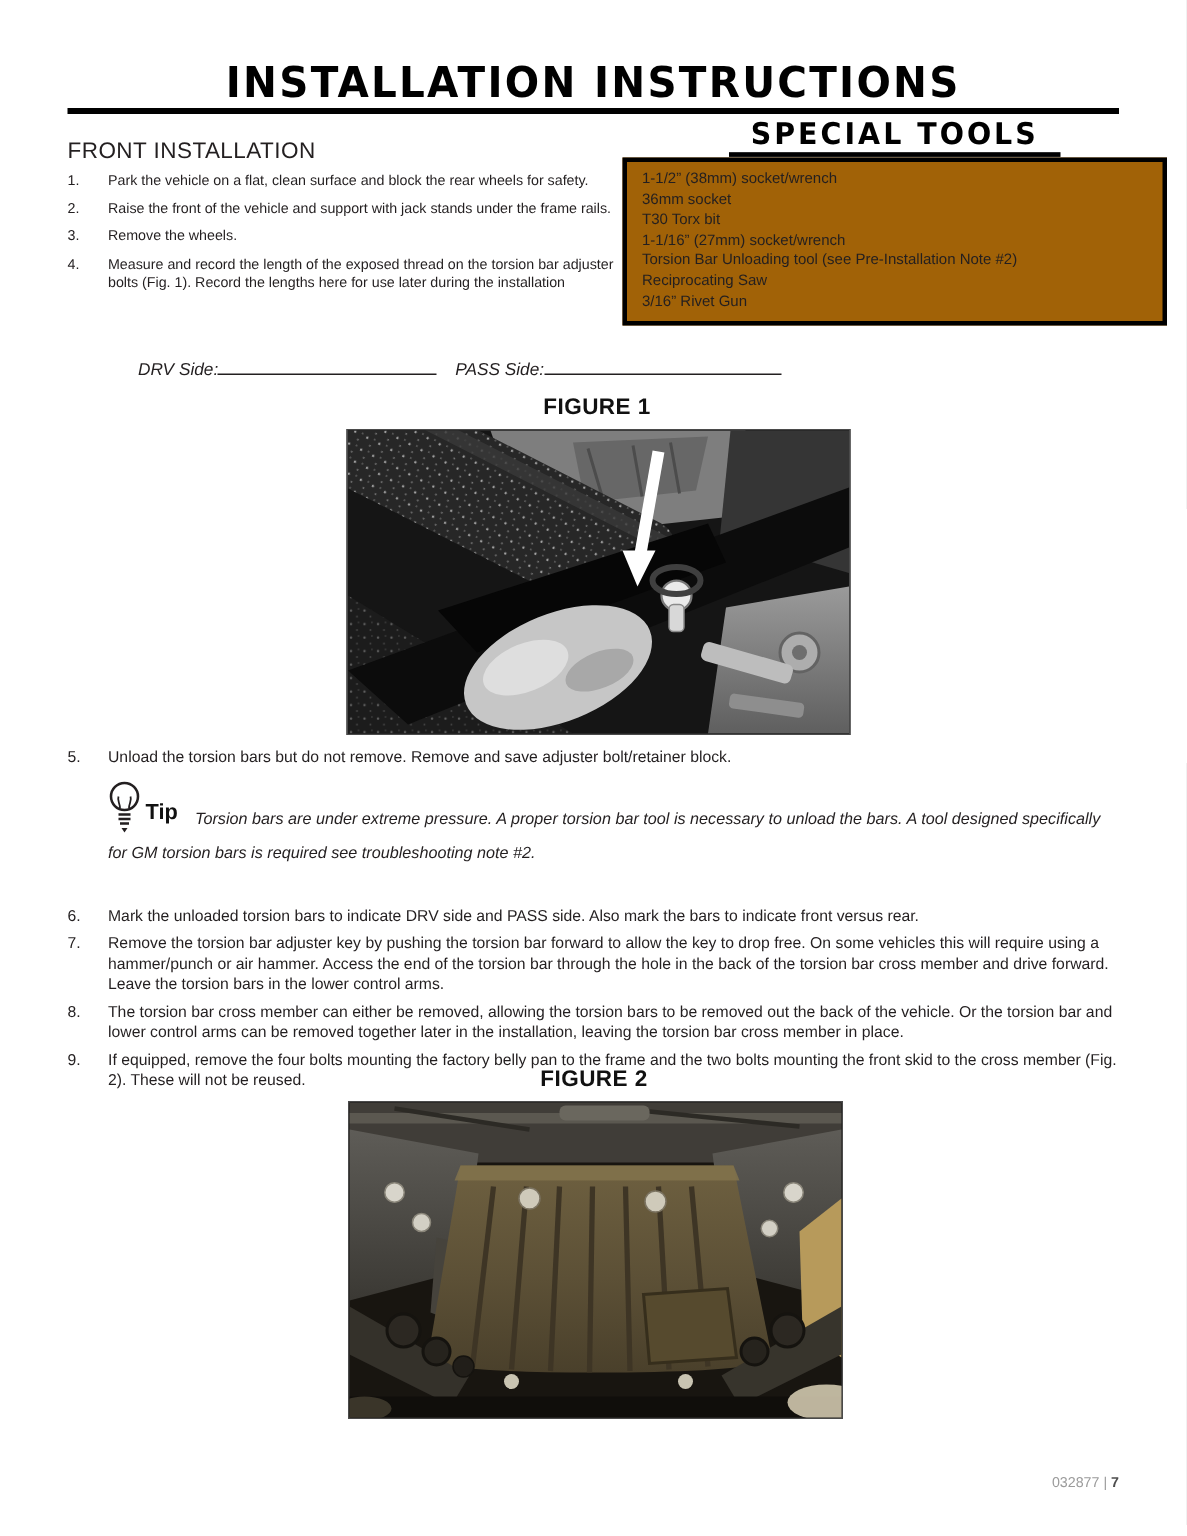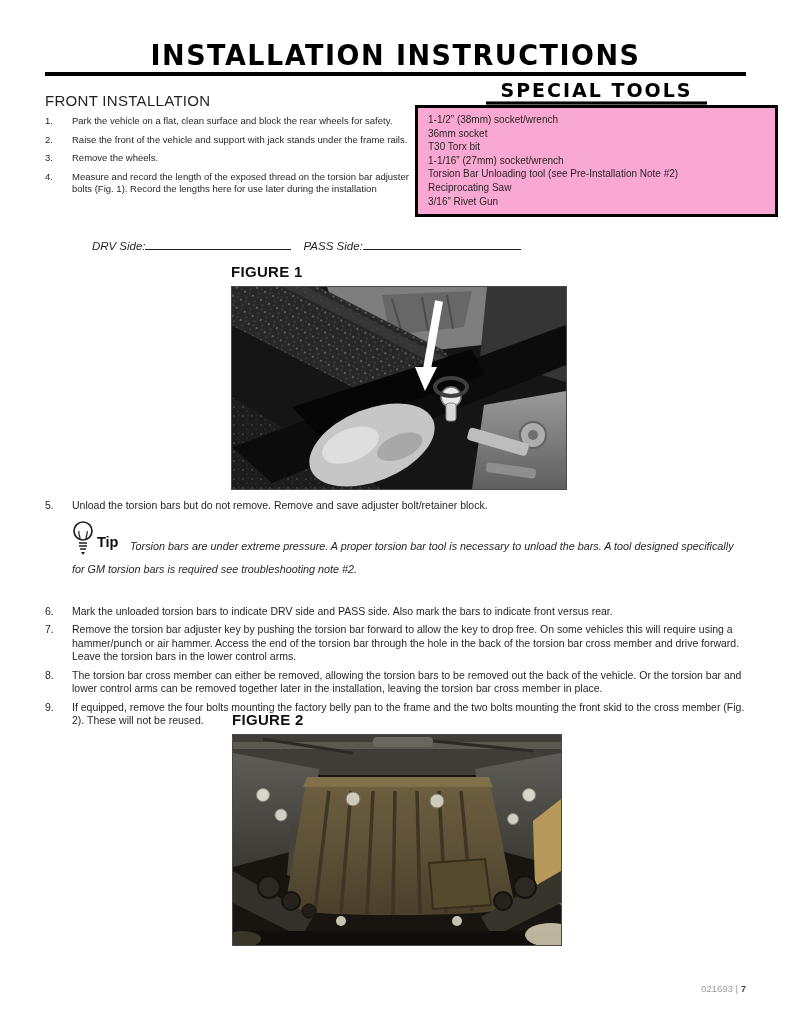--- a/index.html
+++ b/index.html
@@ -20,31 +20,31 @@
   .step{display:flex;font-size:9.5px;line-height:12.5px;margin-bottom:6px;}
   .step .num{width:27px;flex:0 0 27px;}
   .step .txt{flex:1;}
   
   .tools-wrap{position:absolute;left:415px;top:80px;width:363px;}
   .tools-heading{
     text-align:center;font-family:"DejaVu Sans", sans-serif;font-weight:bold;
     font-size:19px;letter-spacing:2px;color:#000;line-height:20px;transform:scaleY(1.05);
   }
   .tools-heading span{display:inline-block;border-bottom:3px solid #000;padding:0 14px 1px 14px;}
-  .tools-box{border:3px solid #000;margin-top:1px;padding:5px 10px 6px 10px;background:#f9a8d4;}
+  .tools-box{border:3px solid #000;margin-top:1px;padding:5px 10px 6px 10px;background:#a16207;}
   .tools-box ul{margin:0;padding:0;list-style:none;}
   .tools-box li{font-size:10px;line-height:13.6px;}
   
   .record-line{position:absolute;left:92px;top:238px;font-style:italic;font-size:11.5px;color:#231f20;}
   .blank{display:inline-block;border-bottom:1px solid #231f20;height:11px;}
   .blank.drv{width:146px;margin-right:12px;}
   .blank.pass{width:158px;}
   
   .fig-caption{
-    position:absolute;font-weight:bold;font-size:15px;
+    position:absolute;text-align:center;font-weight:bold;font-size:15px;
     font-family:"Liberation Sans", sans-serif;letter-spacing:.3px;color:#111;
   }
   .fig1-caption{top:263px;left:231px;width:334px;}
   .fig2-caption{top:711px;left:232px;width:328px;}
   .photo{position:absolute;border:1px solid #4a4a4a;background:#111;}
   .fig1{left:231px;top:286px;width:334px;height:202px;}
   .fig2{left:232px;top:734px;width:328px;height:210px;}
   .photo svg{display:block;width:100%;height:100%;}
   
   .proc{position:absolute;left:45px;top:499px;width:701px;}
@@ -268,17 +268,17 @@
       <circle cx="292" cy="152" r="11" fill="#2c2822" stroke="#15130f" stroke-width="2"></circle>
       <circle cx="270" cy="166" r="9" fill="#26231d" stroke="#15130f" stroke-width="2"></circle>
 
       <rect x="0" y="196" width="328" height="14" fill="#100e0b"></rect>
       <ellipse cx="318" cy="200" rx="26" ry="12" fill="#e9dfc2" opacity="0.8"></ellipse>
       <ellipse cx="10" cy="204" rx="18" ry="8" fill="#57503e" opacity="0.6"></ellipse>
     </svg>
   </div>
 
   <div class="footer">
-    <span>021693 |</span>
+    <span>032877 |</span>
     <b>7</b>
   </div>
 
 </div>
 
 </body></html>

